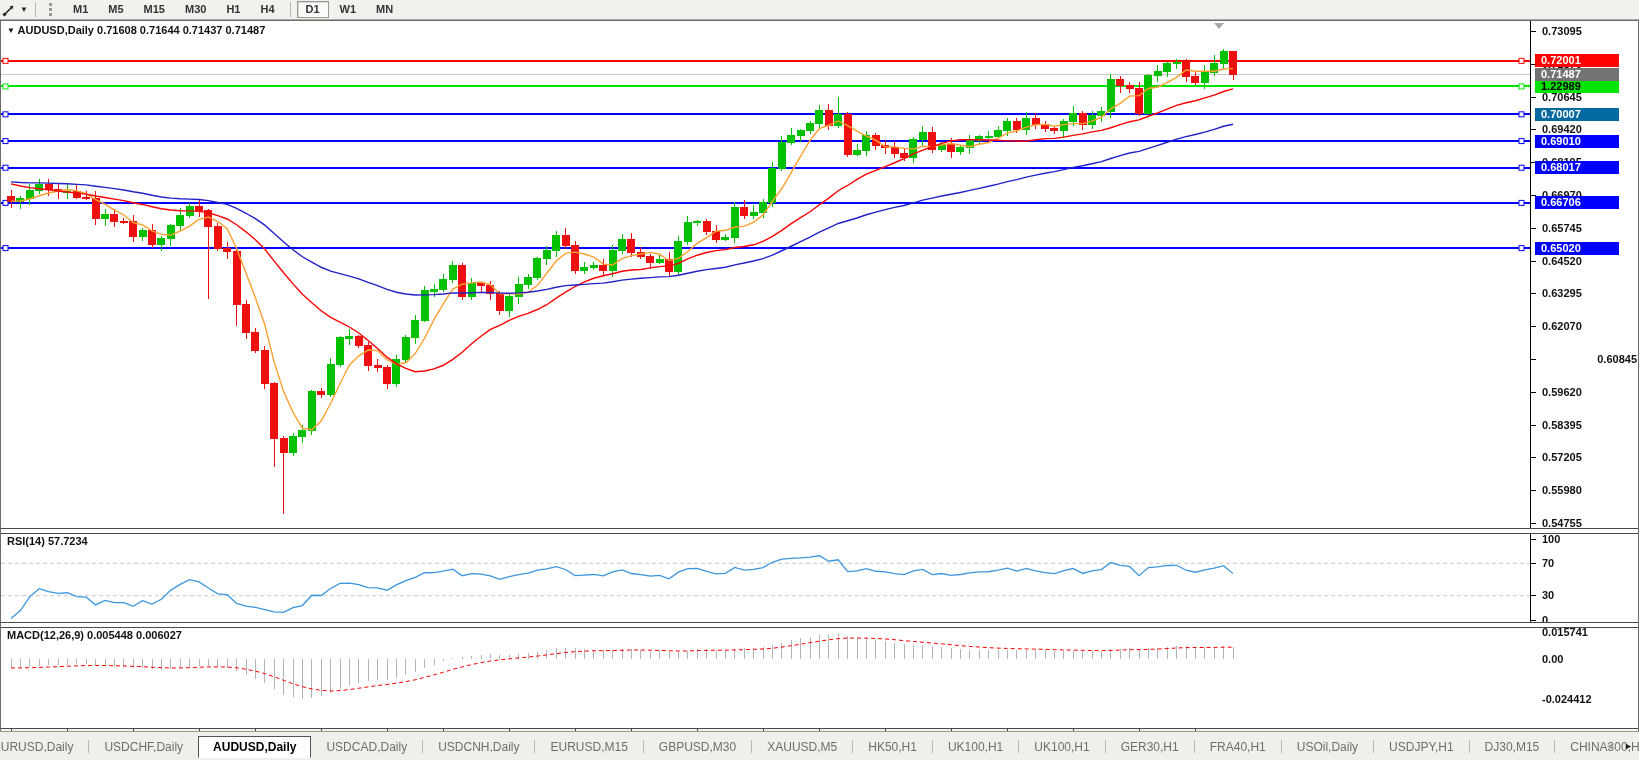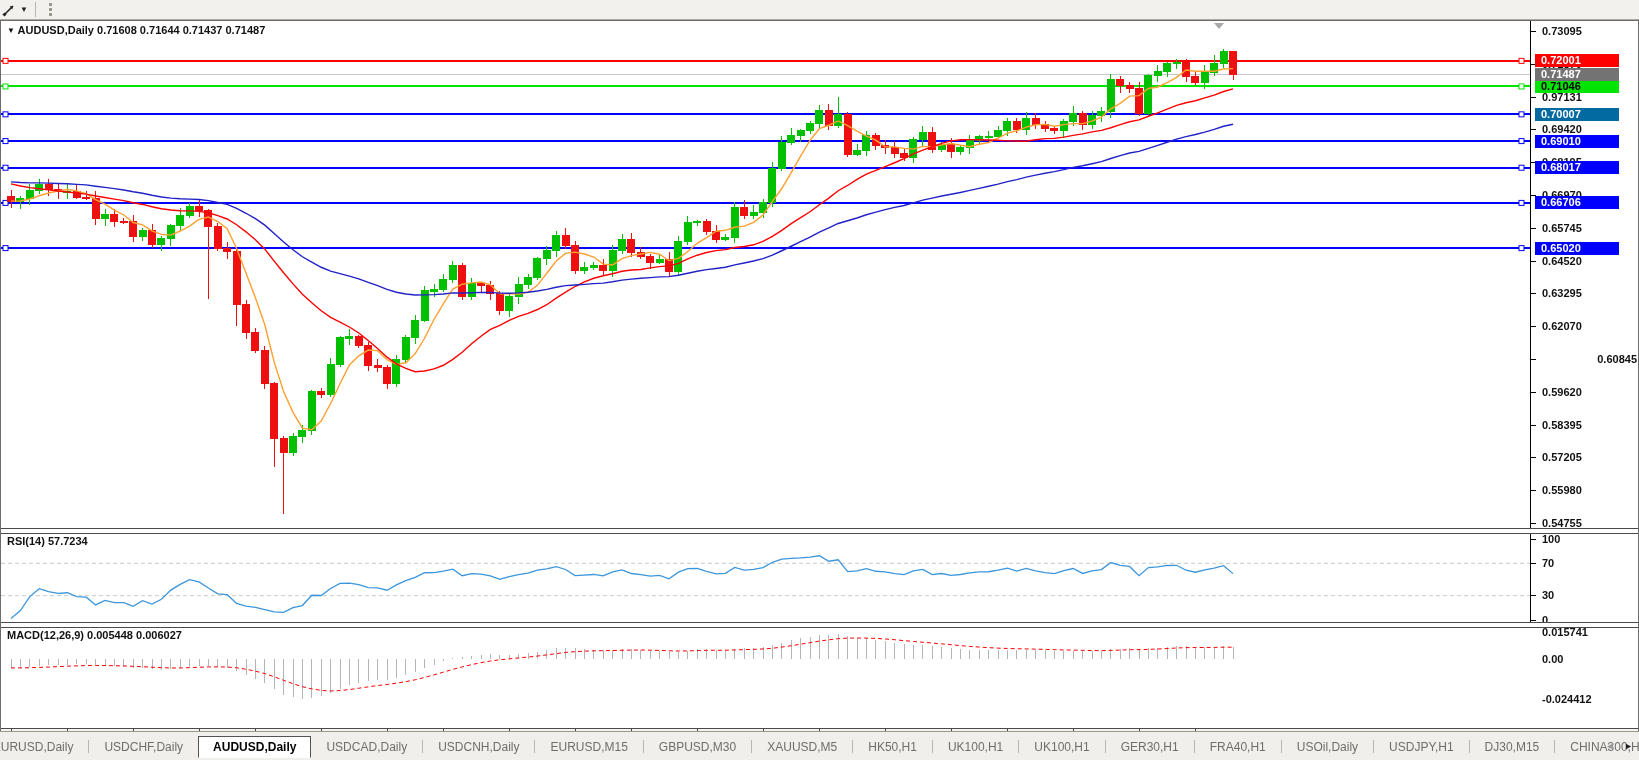--- a/index.html
+++ b/index.html
@@ -56,20 +56,32 @@
     <div class="tool-icon">
       <svg width="14" height="14" viewBox="0 0 14 14">
         <path d="M2 12 L11 3" stroke="#222" stroke-width="1.6" fill="none"></path>
         <path d="M11 3 L7.5 3.6 L10.4 6.5 Z" fill="#222"></path>
         <rect x="1" y="10" width="3" height="3" fill="#222" transform="rotate(45 2.5 11.5)"></rect>
       </svg>
     </div>
     <div class="tool-caret">▼</div>
     <div class="vsep"></div>
     <div class="grip"></div>
+    <div id="tf-buttons" style="display:flex;align-items:center;">
+        <div class="tfbtn">M1</div>
+        <div class="tfbtn">M5</div>
+        <div class="tfbtn">M15</div>
+        <div class="tfbtn">M30</div>
+        <div class="tfbtn">H1</div>
+        <div class="tfbtn">H4</div>
+        <div class="vsep"></div>
+        <div class="tfbtn active">D1</div>
+        <div class="tfbtn">W1</div>
+        <div class="tfbtn">MN</div>
+      </div>
   </div>
 
   <div id="chartwin">
 
     <div class="pane" id="pane-main" style="top:0;width:1637px;height:507px;">
       <svg id="svg-main" width="1637" height="507">
           <line x1="0" y1="53.63718647764444" x2="1529.5" y2="53.63718647764444" stroke="#C8C8C8" stroke-width="1" shape-rendering="crispEdges"></line>
           <line x1="0" y1="39.848309705561476" x2="1529.5" y2="39.848309705561476" stroke="#FF0000" stroke-width="2" shape-rendering="crispEdges"></line>
           <rect x="2" y="37.348309705561476" width="5" height="5" fill="#fff" stroke="#FF0000" stroke-width="1"></rect>
           <rect x="1518" y="37.348309705561476" width="5" height="5" fill="#fff" stroke="#FF0000" stroke-width="1"></rect>
@@ -581,36 +593,36 @@
         <div class="date-label" style="left: 1072.2px;">15 Jul 2020</div>
         <div class="date-tick" style="left: 1138px;"></div>
         <div class="date-label" style="left: 1138px;">24 Jul 2020</div>
         <div class="date-tick" style="left: 1194.4px;"></div>
         <div class="date-label" style="left: 1194.4px;">3 Aug 2020</div>
       </div>
 
     <div id="axis-layer" style="position:absolute;left:4px;top:0;width:1409px;height:707px;pointer-events:none;">
         <div class="axis-tick-label" style="top: 4px;">0.73095</div>
         <div class="axis-tick-label" style="top: 36.8px;">0.71870</div>
-        <div class="axis-tick-label" style="top: 69.6px;">0.97131</div>
+        <div class="axis-tick-label" style="top: 69.6px;">0.70645</div>
         <div class="axis-tick-label" style="top: 102.4px;">0.69420</div>
         <div class="axis-tick-label" style="top: 135.2px;">0.68195</div>
         <div class="axis-tick-label" style="top: 168px;">0.66970</div>
         <div class="axis-tick-label" style="top: 200.8px;">0.65745</div>
         <div class="axis-tick-label" style="top: 233.6px;">0.64520</div>
         <div class="axis-tick-label" style="top: 266.4px;">0.63295</div>
         <div class="axis-tick-label" style="top: 299.2px;">0.62070</div>
         <div class="axis-tick-label" style="top: 332px; text-align: right;">0.60845</div>
         <div class="axis-tick-label" style="top: 364.8px;">0.59620</div>
         <div class="axis-tick-label" style="top: 397.6px;">0.58395</div>
         <div class="axis-tick-label" style="top: 430.4px;">0.57205</div>
         <div class="axis-tick-label" style="top: 463.2px;">0.55980</div>
         <div class="axis-tick-label" style="top: 496px;">0.54755</div>
         <div class="hline-tag" style="top: 33.3483px; background: rgb(255, 0, 0); color: rgb(255, 255, 255); pointer-events: auto;">0.72001</div>
-        <div class="hline-tag" style="top: 58.9677px; background: rgb(0, 228, 0); color: rgb(0, 0, 0); pointer-events: auto;">0.71046</div>
+        <div class="hline-tag" style="top: 58.9677px; background: rgb(0, 228, 0); color: rgb(0, 0, 0); pointer-events: auto;">1.22989</div>
         <div class="hline-tag" style="top: 86.8406px; background: #0369a1; color: rgb(255, 255, 255); pointer-events: auto;">0.70007</div>
         <div class="hline-tag" style="top: 113.587px; background: rgb(0, 0, 255); color: rgb(255, 255, 255); pointer-events: auto;">0.69010</div>
         <div class="hline-tag" style="top: 140.226px; background: rgb(0, 0, 255); color: rgb(255, 255, 255); pointer-events: auto;">0.68017</div>
         <div class="hline-tag" style="top: 175.395px; background: rgb(0, 0, 255); color: rgb(255, 255, 255); pointer-events: auto;">0.66706</div>
         <div class="hline-tag" style="top: 220.625px; background: rgb(0, 0, 255); color: rgb(255, 255, 255); pointer-events: auto;">0.65020</div>
         <div class="hline-tag" style="top: 47.1372px; background: #737373; color: rgb(255, 255, 255);">0.71487</div>
         <div class="axis-tick-label" style="top: 511.5px;">100</div>
         <div class="axis-tick-label" style="top: 535.8px;">70</div>
         <div class="axis-tick-label" style="top: 568.2px;">30</div>
         <div class="axis-tick-label" style="top: 592.5px;">0</div>

